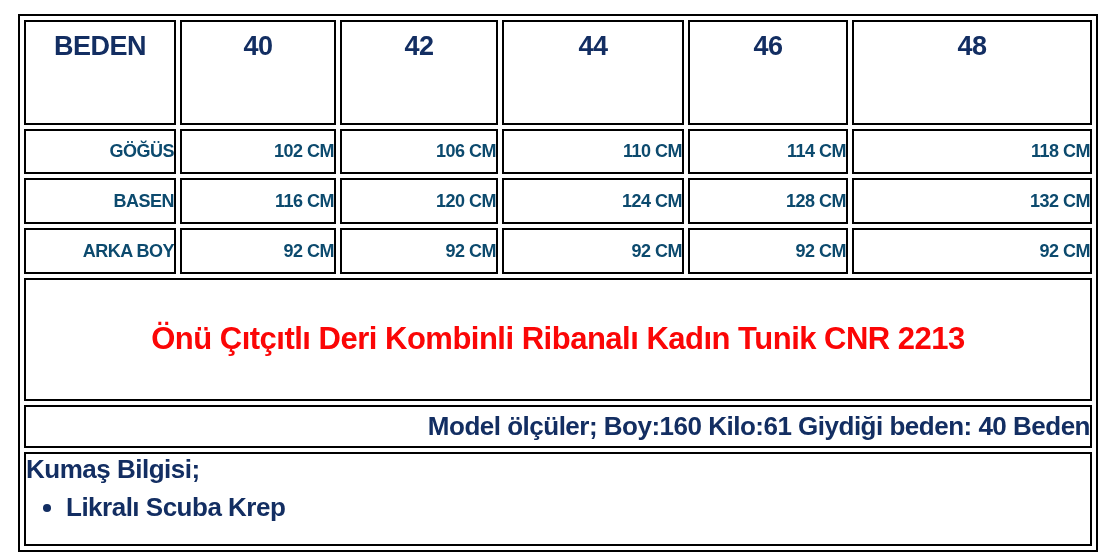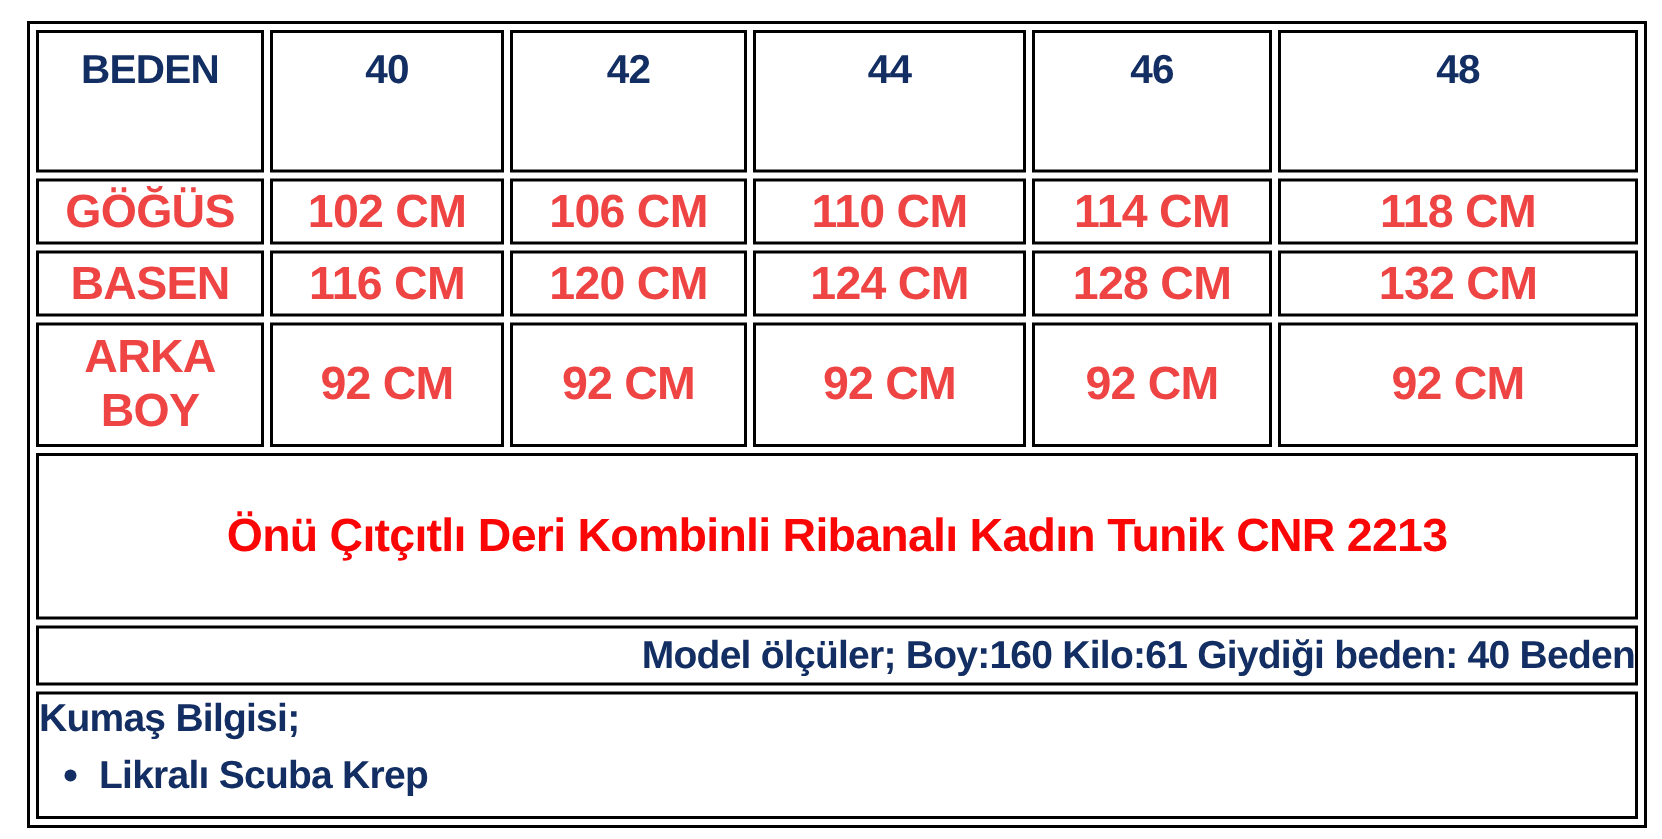--- a/index.html
+++ b/index.html
@@ -47,23 +47,23 @@
 
   tr.header-row th {
     color: #132e62;
     font-size: 27px;
     vertical-align: top;
     padding-top: 9px;
     text-align: center;
     height: 74px;
   }
   tr.data-row td {
-    color: #ef4444;
-    font-size: 31px;
-    text-align: center;
+    color: #0c4a6e;
+    font-size: 18px;
+    text-align: right;
     vertical-align: middle;
     height: 34px;
   }
   td.product-title-cell {
     color: #fb0606;
     font-size: 31px;
     text-align: center;
     vertical-align: middle;
     height: 98px;
   }

